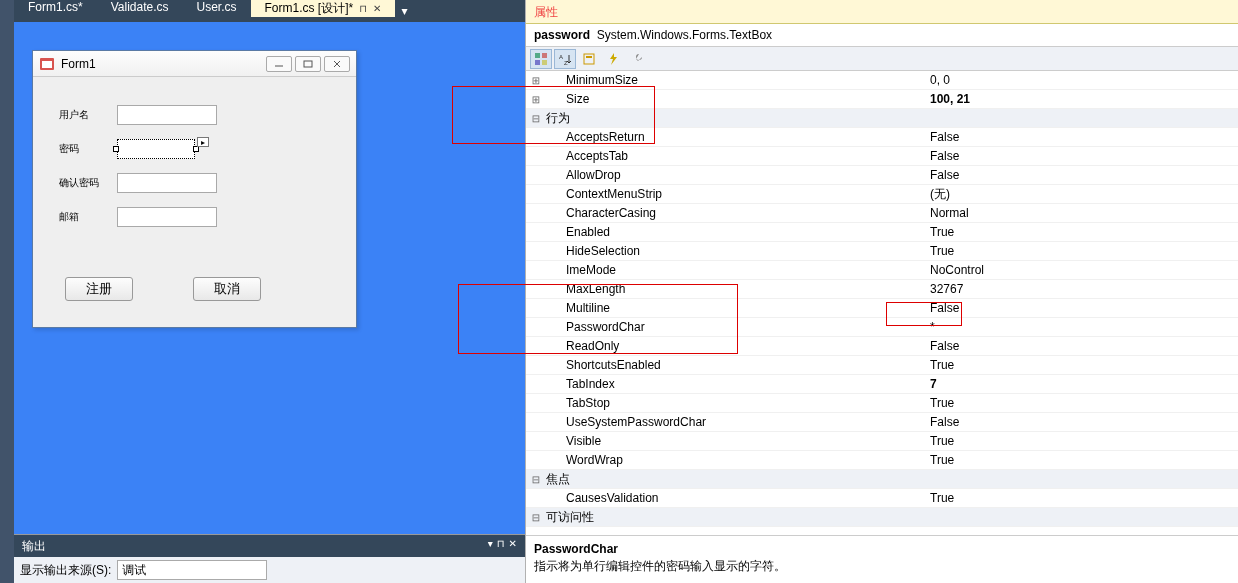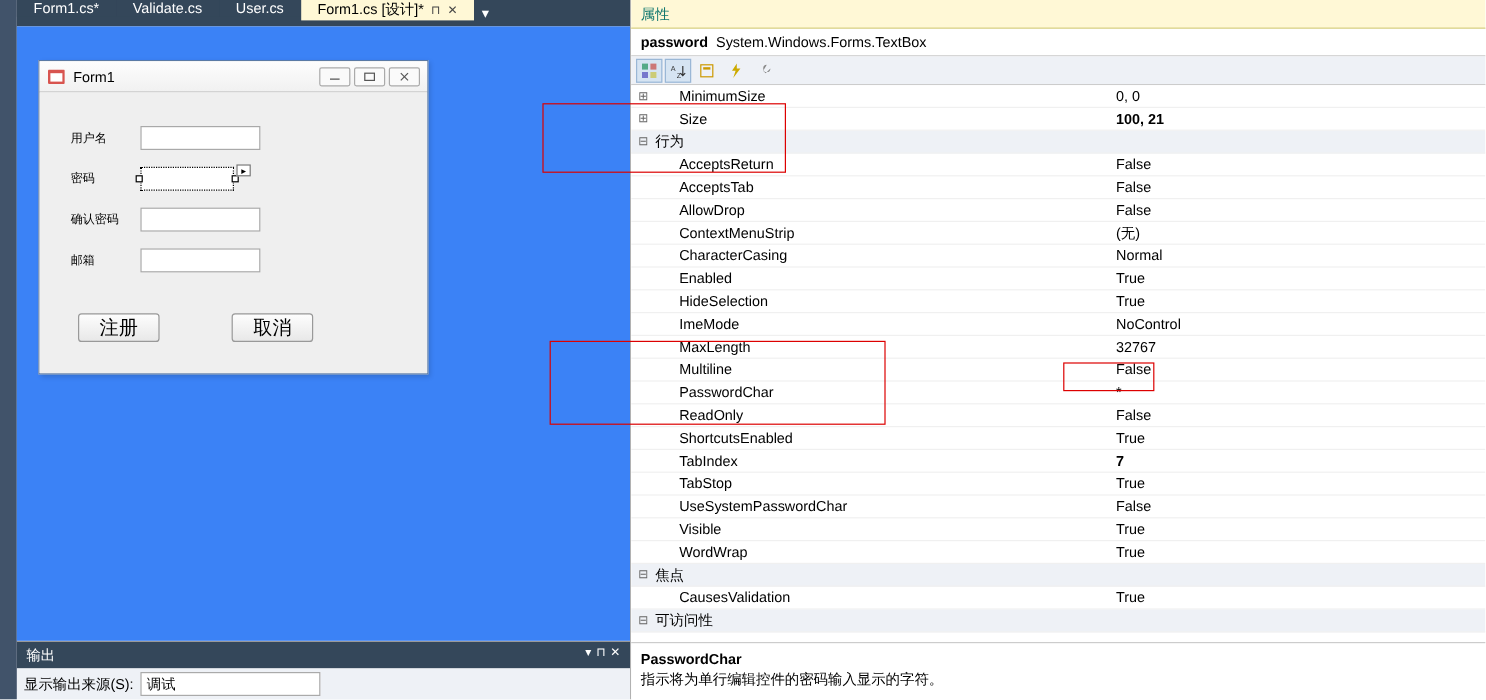--- a/index.html
+++ b/index.html
@@ -30,33 +30,33 @@
 .form-row { display: flex; align-items: center; margin-bottom: 14px; }
 .form-label { width: 58px; font-size: 10px; }
 .form-input { width: 100px; height: 20px; border: 1px solid #a9a9a9; background: #fff; padding: 0 3px; }
 .form-input.selected { width: 78px; border: 1px dotted #000; }
 .sel-wrap { position: relative; display: inline-block; }
 .handle { position: absolute; width: 6px; height: 6px; background: #fff; border: 1px solid #000; }
 .handle.l { left: -4px; top: 50%; margin-top: -3px; }
 .handle.r { right: -4px; top: 50%; margin-top: -3px; }
 .smart-tag { position: absolute; right: -14px; top: -2px; width: 12px; height: 10px; border: 1px solid #777; background: #fff; font-size: 8px; display: flex; align-items: center; justify-content: center; cursor: pointer; }
 .form-buttons { display: flex; gap: 60px; margin-top: 34px; margin-left: 6px; }
-.form-btn { width: 68px; height: 24px; border: 1px solid #999; background: linear-gradient(#fdfdfd,#e8e8e8); border-radius: 3px; cursor: pointer; font-size: 16px; }
+.form-btn { width: 68px; height: 24px; border: 1px solid #999; background: linear-gradient(#fdfdfd,#e8e8e8); border-radius: 3px; cursor: pointer; font-size: 13px; margin-top: 16px; }
 
 
 .output-panel { border-top: 1px solid #999; background: #eef1f6; }
 .output-header { background: #34475a; color: #fff; padding: 3px 8px; display: flex; height: 22px; }
 .output-header .spacer { flex: 1; }
 .out-ctrl { margin-left: 4px; font-size: 10px; cursor: pointer; }
 .output-toolbar { display: flex; align-items: center; padding: 4px 6px; height: 26px; background: #eef1f6; }
 .out-label { margin-right: 6px; }
 .out-select { width: 150px; height: 20px; border: 1px solid #aaa; background: #fff; padding: 0 4px; display: flex; align-items: center; }
 
 
-.prop-header { background: #fff8d6; color: #0f766e; padding: 4px 8px; font-weight: 400; border-bottom: 1px solid #d0c870; height: 24px; }
+.prop-header { background: #fff8d6; color: #ef4444; padding: 4px 8px; font-weight: 400; border-bottom: 1px solid #d0c870; height: 24px; }
 .prop-object { padding: 4px 8px; background: #fff; border-bottom: 1px solid #ccc; }
 .prop-object b { font-weight: 600; }
 .prop-toolbar { display: flex; height: 24px; background: #eef1f6; border-bottom: 1px solid #ccc; padding: 2px 4px; gap: 2px; }
 .prop-tool { width: 22px; height: 20px; display: flex; align-items: center; justify-content: center; border: 1px solid transparent; cursor: pointer; }
 .prop-tool.active { background: #d6e4f2; border-color: #9ab7d6; }
 .prop-tool svg { width: 14px; height: 14px; }
 .prop-grid { flex: 1; overflow: auto; background: #fff; }
 .prop-row { display: flex; height: 19px; align-items: center; border-bottom: 1px solid #f0f0f0; }
 .prop-row.category { background: #eef1f6; font-weight: 400; }
 .expand-col { width: 20px; text-align: center; color: #666; cursor: pointer; font-size: 10px; }

